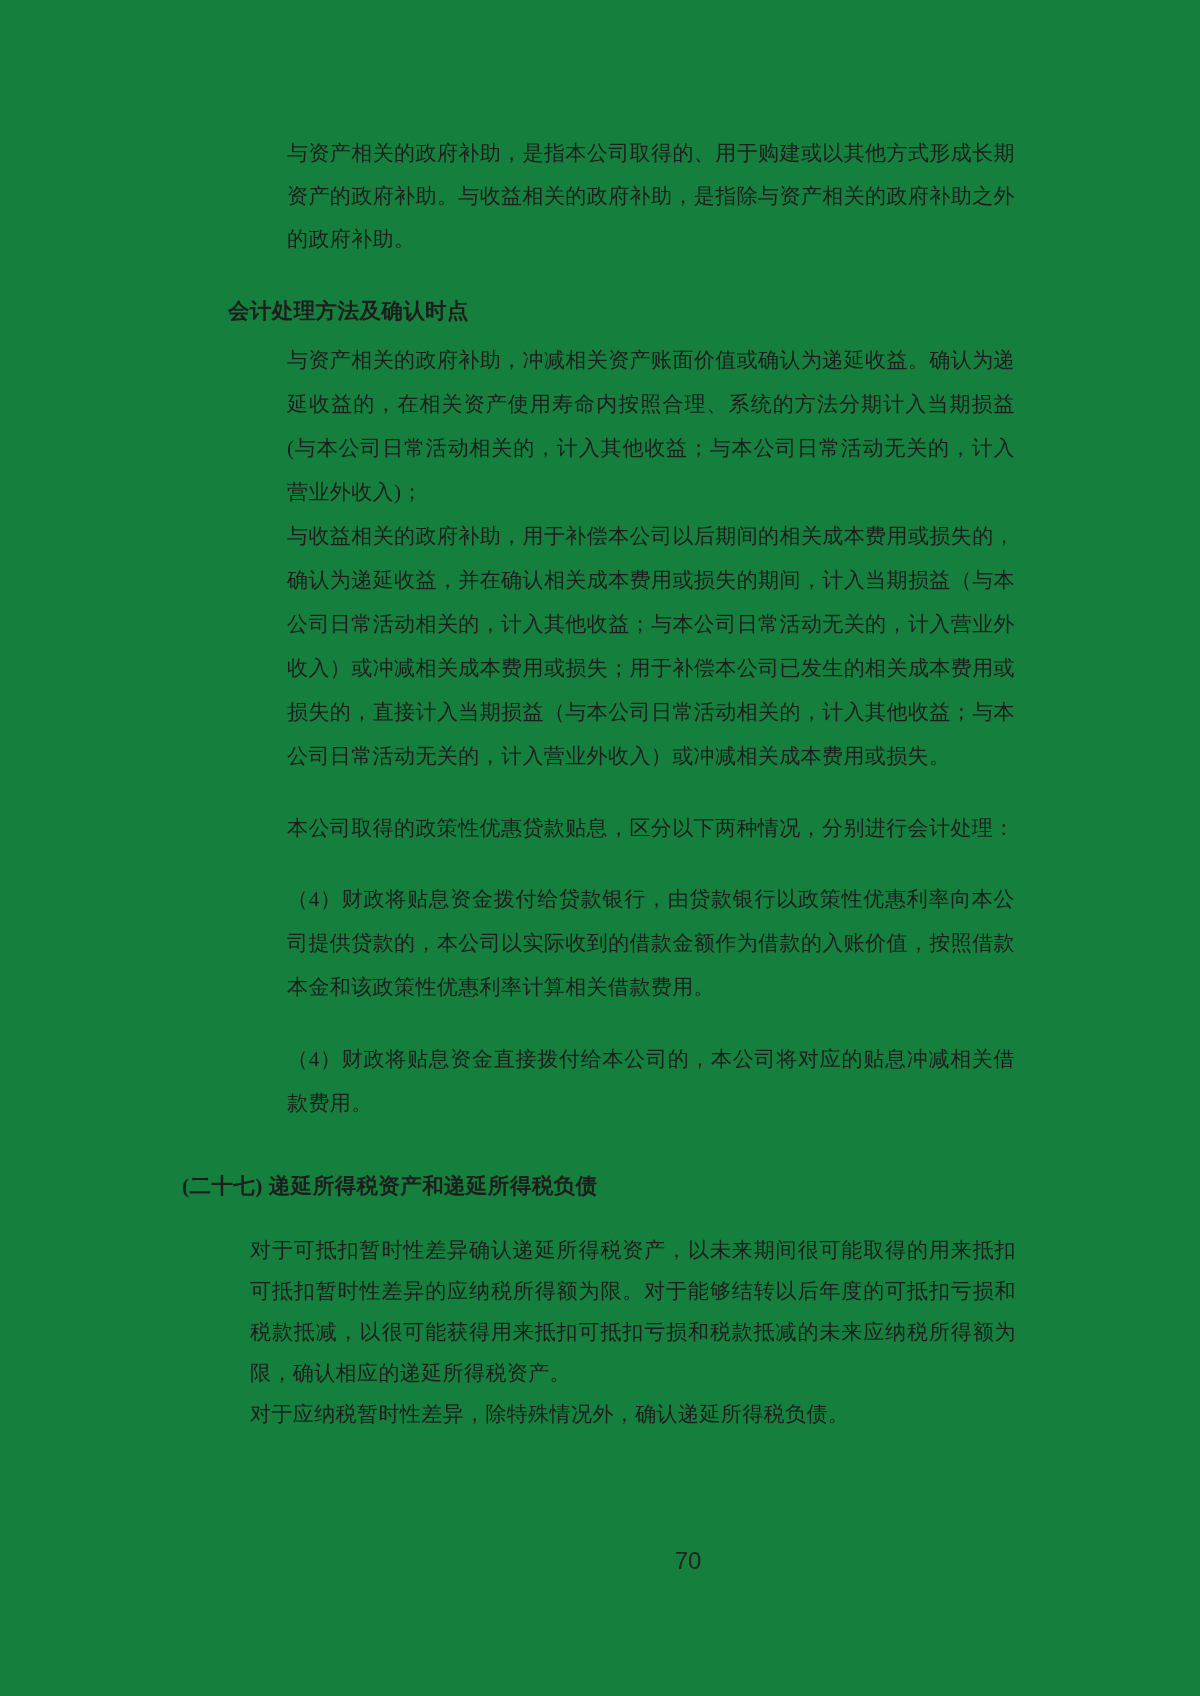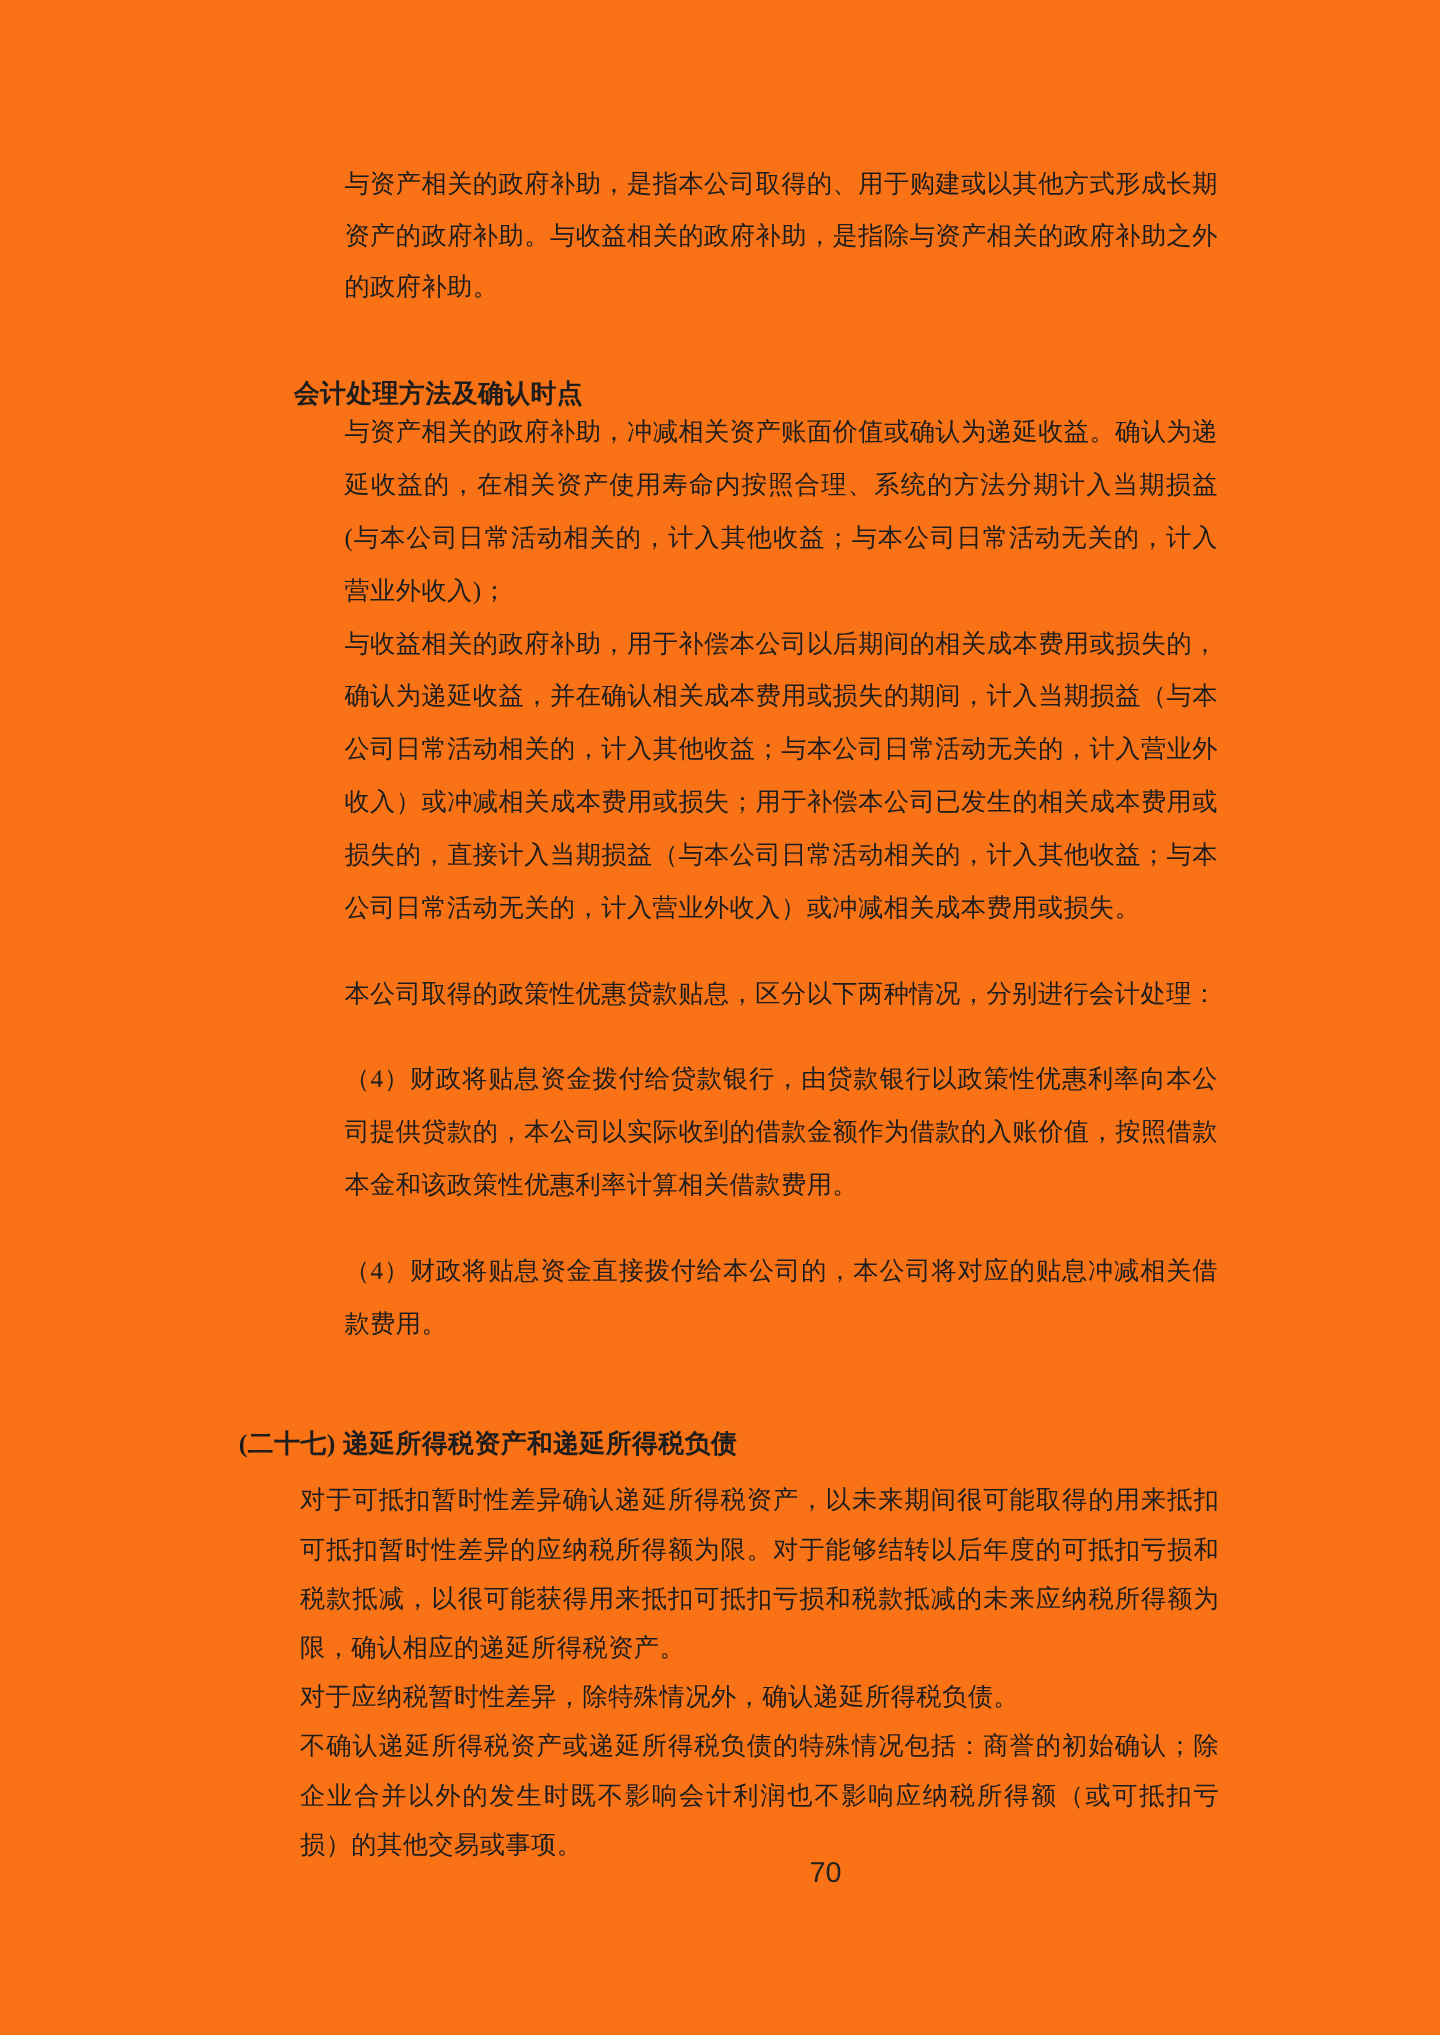--- a/index.html
+++ b/index.html
@@ -5,38 +5,38 @@
   html, body {
     margin: 0;
     padding: 0;
     background: #e8e8e8;
   }
   .page {
     position: relative;
     width: 1200px;
     height: 1696px;
     margin: 0 auto;
-    background: #f97316;
+    background: #15803d;
     font-family: "Liberation Serif", "DejaVu Serif", serif;
     color: #1d1d1d;
     overflow: hidden;
   }
   .para {
     position: absolute;
     margin: 0;
     font-size: 21px;
     line-height: 44px;
     text-align: justify;
     text-justify: inter-character;
     letter-spacing: 0.4px;
   }
   .para p { margin: 0; }
   .heading {
     position: absolute;
-    margin: 17px;
+    margin: 0;
     font-size: 21.5px;
     line-height: 32px;
     font-weight: bold;
     letter-spacing: 0.4px;
     white-space: nowrap;
     text-align: center;
   }
   .block-intro        { left: 287px; top: 132px;  width: 728px; line-height: 43px; }
   .heading-accounting { left: 228px; top: 295px; }
   .block-grant        { left: 287px; top: 338px;  width: 728px; }
@@ -77,18 +77,17 @@
 
   <p class="para block-case2">（4）财政将贴息资金直接拨付给本公司的，本公司将对应的贴息冲减相关借款费用。</p>
 
   <h3 class="heading heading-s27">
     <span class="s27-number">(二十七)</span><span>递延所得税资产和递延所得税负债</span>
   </h3>
 
   <div class="para block-s27">
     <p>对于可抵扣暂时性差异确认递延所得税资产，以未来期间很可能取得的用来抵扣可抵扣暂时性差异的应纳税所得额为限。对于能够结转以后年度的可抵扣亏损和税款抵减，以很可能获得用来抵扣可抵扣亏损和税款抵减的未来应纳税所得额为限，确认相应的递延所得税资产。</p>
     <p>对于应纳税暂时性差异，除特殊情况外，确认递延所得税负债。</p>
-    <p>不确认递延所得税资产或递延所得税负债的特殊情况包括：商誉的初始确认；除企业合并以外的发生时既不影响会计利润也不影响应纳税所得额（或可抵扣亏损）的其他交易或事项。</p>
   </div>
 
   <div class="page-number">70</div>
 
 </div>
 
 </body></html>

